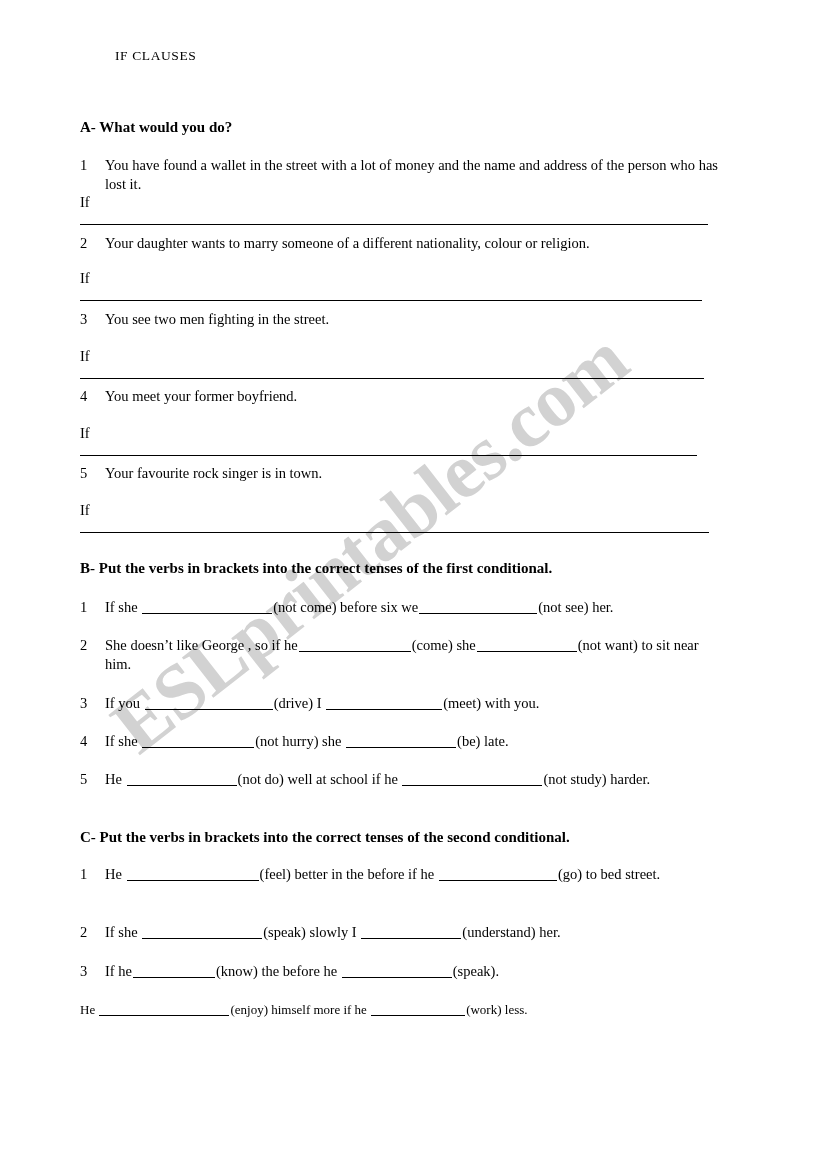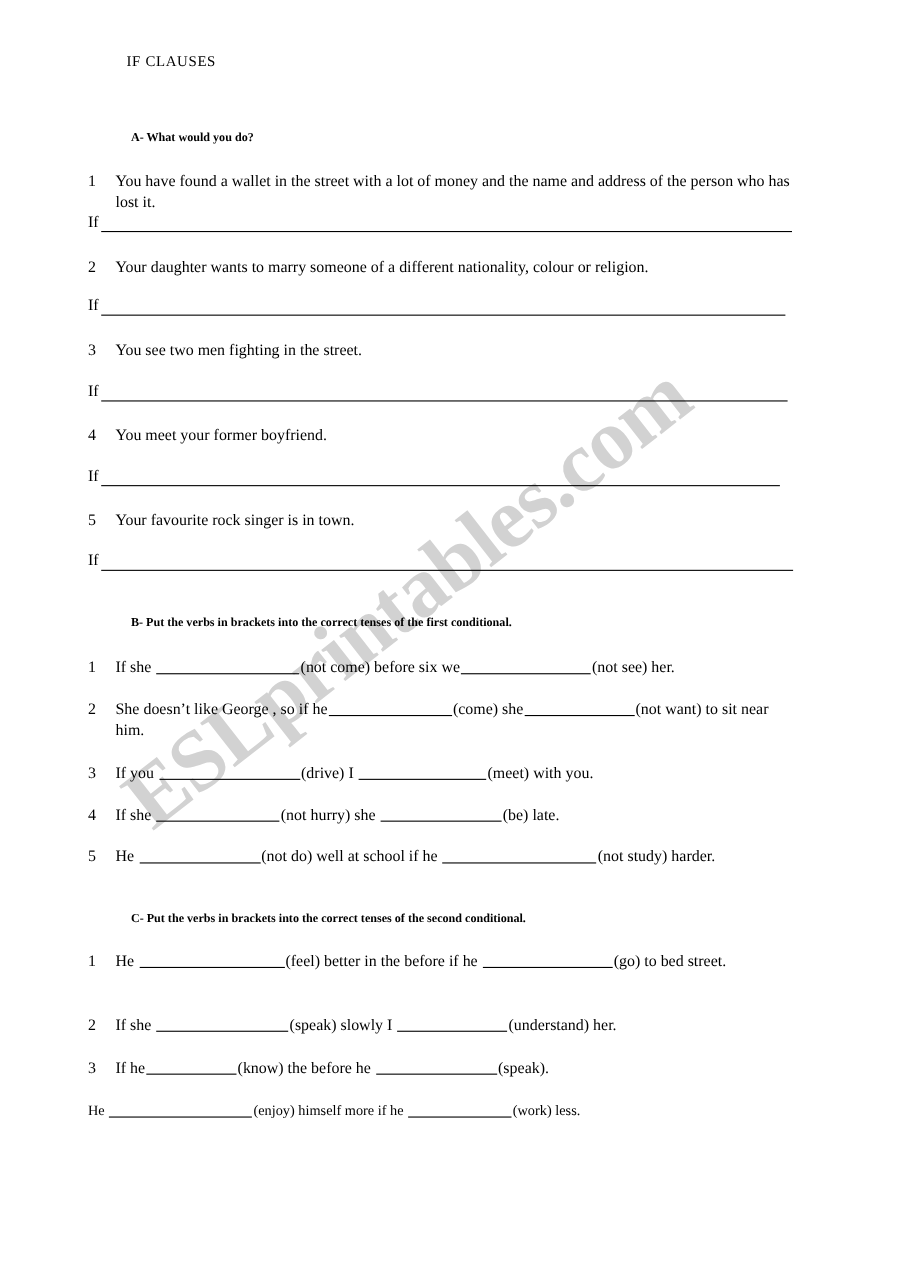--- a/index.html
+++ b/index.html
@@ -57,23 +57,22 @@
     font-size: 13.5px;
     letter-spacing: 0.6px;
     white-space: nowrap;
     margin-left: 36px;
   }
 
   .section-heading {
     position: absolute;
     left: 80px;
     font-weight: bold;
-    font-size: 11px;
-    white-space: nowrap;
-    margin-left: 39px;
+    font-size: 15px;
+    white-space: nowrap;
   }
 
   
   .item {
     position: absolute;
     display: flex;
     align-items: flex-start;
     font-size: 14.5px;
     line-height: 19px;
   }
@@ -84,22 +83,23 @@
   }
   .item .body {
     flex: 1 1 auto;
   }
 
   
   .answer-row {
     position: absolute;
     left: 80px;
     display: flex;
-    align-items: flex-end;
+    align-items: flex-start;
     font-size: 14.5px;
+    flex-direction: column;
   }
   .answer-row .if-label {
     flex: 0 0 auto;
     padding-right: 2px;
   }
   .answer-row .rule {
     display: inline-block;
     height: 13px;
     border-bottom: 1.4px solid #000000;
   }

